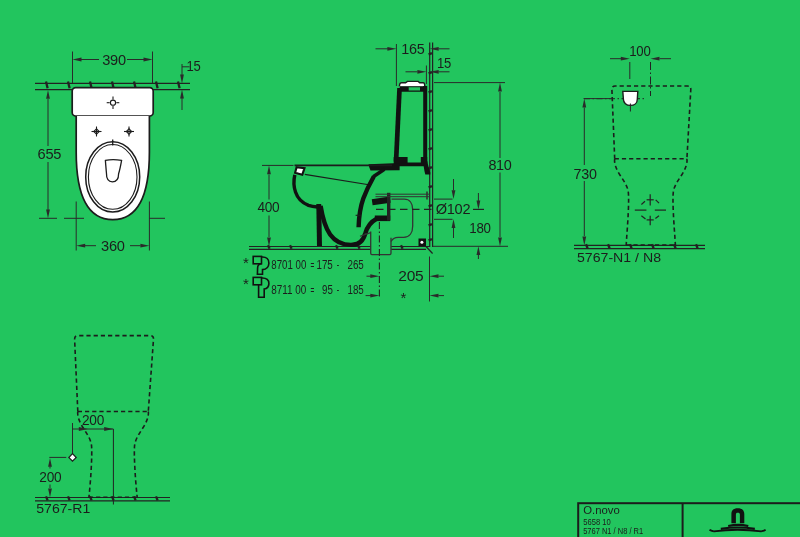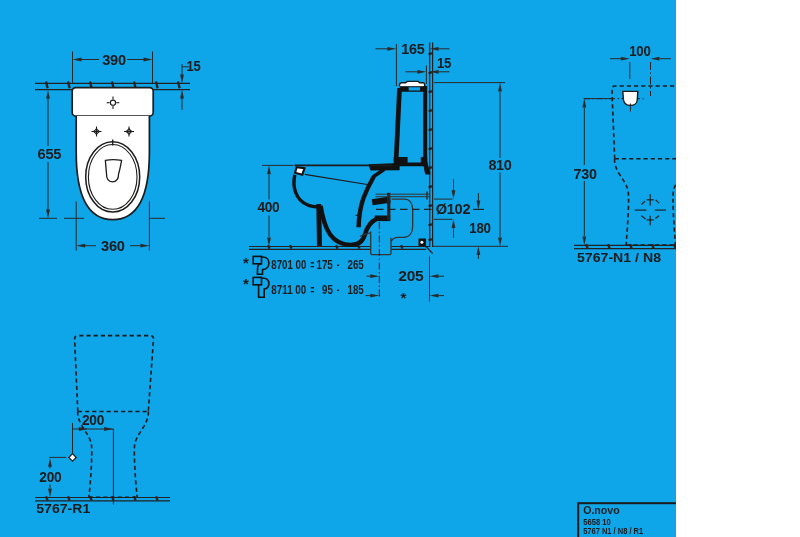--- a/index.html
+++ b/index.html
@@ -1,16 +1,16 @@
 <!DOCTYPE html>
 <html><head>
 <meta charset="utf-8">
 <style>
   html,body{margin:0;padding:0;background:#ffffff;}
-  .page{position:relative;width:676px;height:537px;background:#0ea5e9;overflow:hidden;font-weight:bold;}
+  .page{position:relative;width:800px;height:537px;background:#22c55e;overflow:hidden;}
   svg{position:absolute;left:0;top:0;}
   text{font-family:"Liberation Sans", sans-serif;fill:#1c1c1c;}
   .dim{font-size:15px;letter-spacing:-0.3px;}
   .note{font-size:12.5px;}
   .lbl{font-size:13.5px;}
 </style>
 </head>
 <body>
 <div class="page">
 <svg width="800" height="537" viewBox="0 0 800 537">

